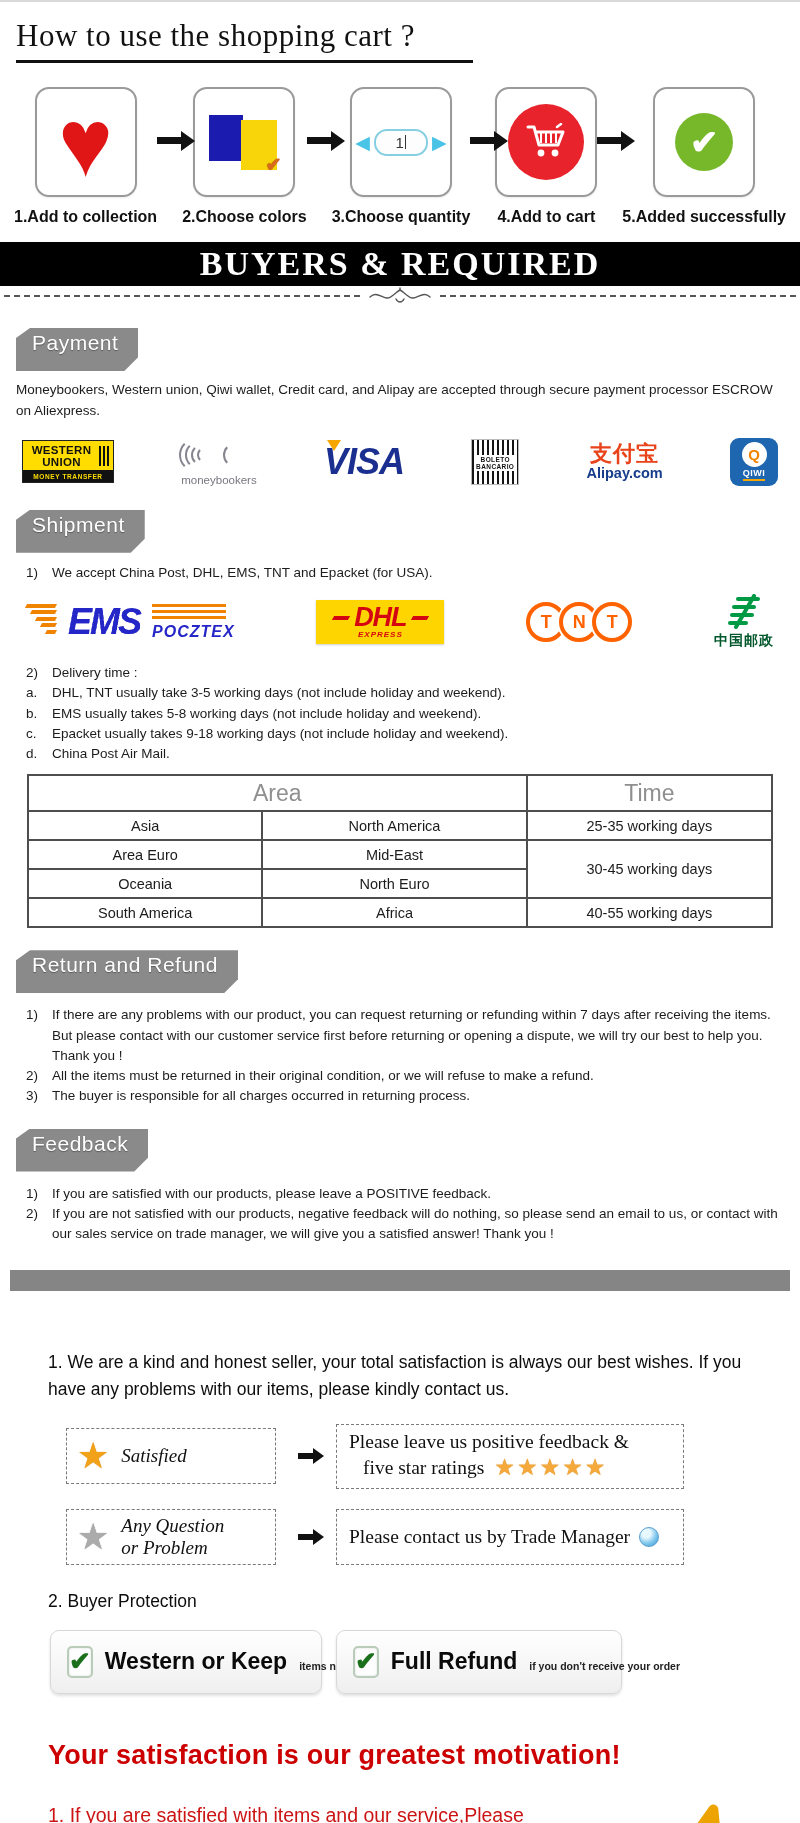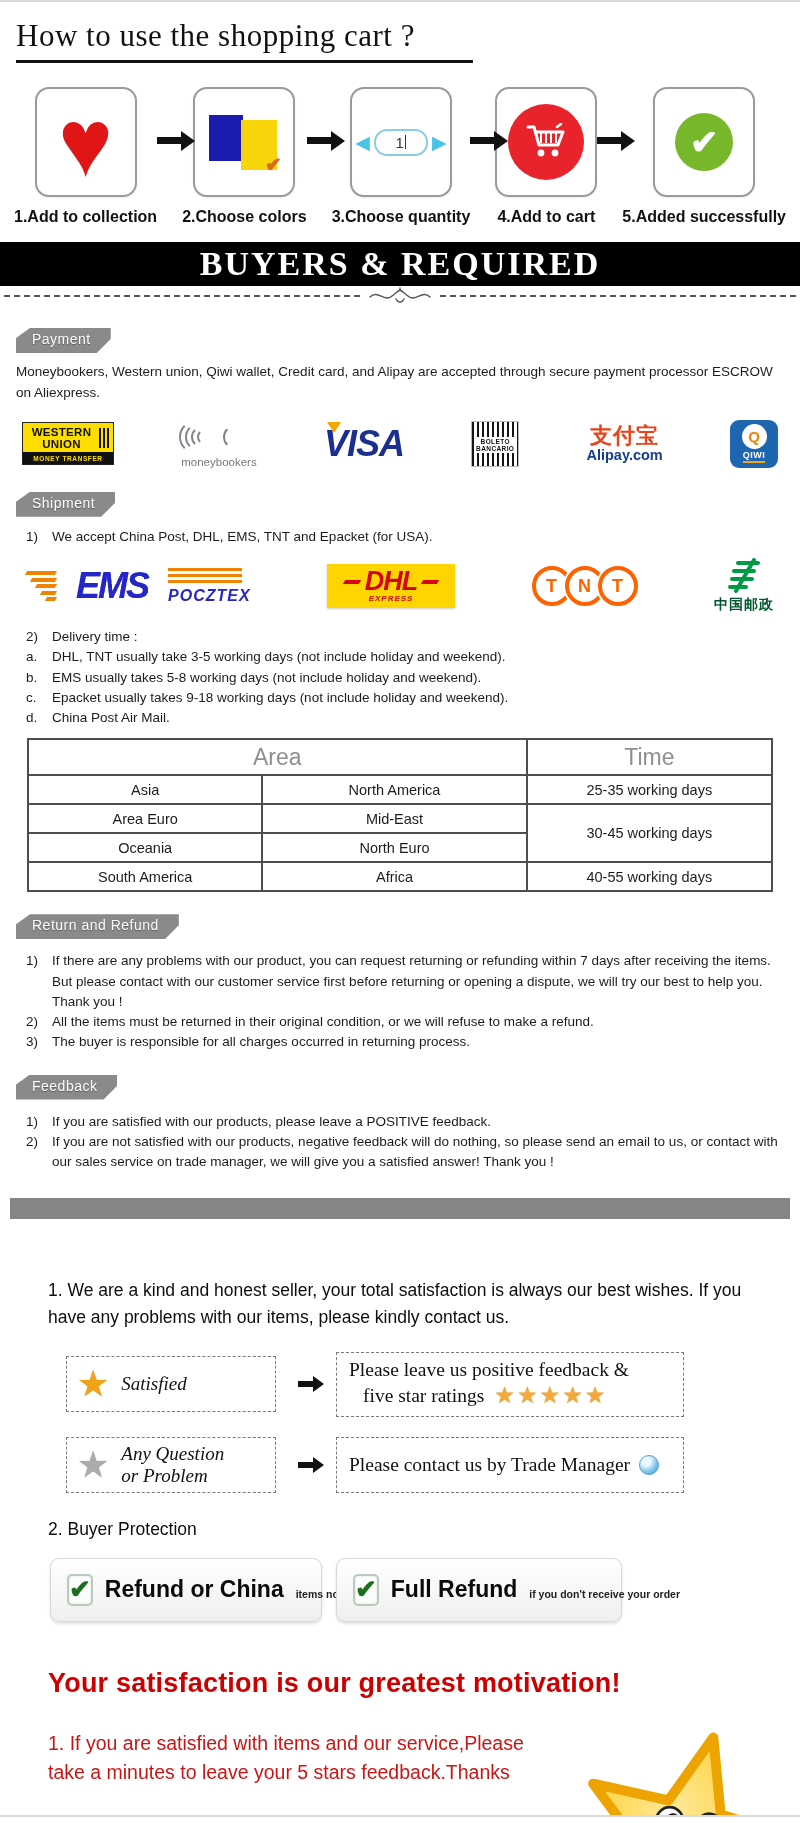--- a/index.html
+++ b/index.html
@@ -31,21 +31,21 @@
   .check-circle { width:58px; height:58px; border-radius:50%; background:#77b82b; display:flex; align-items:center; justify-content:center; color:#fff; font-size:34px; font-weight:bold; }
 
   
   .banner { margin-top:16px; background:#000; height:44px; display:flex; align-items:center; justify-content:center; }
   .banner-text { color:#fff; font-family:"Liberation Serif", serif; font-weight:bold; font-size:34px; letter-spacing:2px; }
   .ornament-row { display:flex; align-items:center; gap:8px; padding:3px 4px; height:20px; }
   .dash-line { flex:1; border-top:2px dashed #555; height:0; }
 
   
   .section { padding:0 16px; }
-  .badge { display:inline-block; background:#8a8a8a; color:#fff; font-size:14px; padding:3px 20px 6px 16px; margin-top:22px;
+  .badge { display:inline-block; background:#8a8a8a; color:#fff; font-size:21px; padding:3px 20px 16px 16px; margin-top:22px;
            clip-path:polygon(14px 0, 100% 0, 100% calc(100% - 14px), calc(100% - 14px) 100%, 0 100%, 0 10px);
            text-shadow:0 1px 1px rgba(0,0,0,.35); letter-spacing:0.5px; }
   .body-text { font-size:13.5px; line-height:1.55; color:#1c1c1c; margin-top:9px; }
   .num-item { display:flex; font-size:13.5px; line-height:1.5; color:#1c1c1c; }
   .num-item .num { width:36px; flex:0 0 36px; padding-left:10px; }
   .num-item .txt { flex:1; padding-right:4px; }
 
   
   .logos-row { display:flex; justify-content:space-between; align-items:center; margin-top:14px; padding:0 6px; height:52px; }
   .wu-logo { width:92px; border:1px solid #222; }
@@ -70,21 +70,21 @@
   .boleto-band b { display:block; font-size:6.5px; letter-spacing:0.4px; color:#111; }
   .alipay-logo { text-align:center; line-height:1.1; }
   .alipay-cn { font-size:22px; font-weight:900; color:#e8431a; letter-spacing:1px; }
   .alipay-en { font-size:14.5px; font-weight:bold; color:#173e8c; }
   .qiwi-logo { width:48px; height:48px; background:#1f66b0; border-radius:9px; display:flex; flex-direction:column; align-items:center; justify-content:center; gap:1px; }
   .qiwi-q { width:25px; height:25px; background:#fff; border-radius:50%; display:flex; align-items:center; justify-content:center; font-size:15px; font-weight:900; color:#f08300; }
   .qiwi-name { color:#fff; font-size:9px; font-weight:900; letter-spacing:0.5px; border-bottom:2px solid #f6a800; padding-bottom:1px; }
 
   
   .ship-logos { display:flex; justify-content:space-between; align-items:center; margin-top:10px; padding:0 10px; height:58px; }
-  .ems-logo { display:flex; align-items:center; gap:20px; }
+  .ems-logo { display:flex; gap:12px; }
   .ems-chevrons { display:flex; flex-direction:column; gap:2.5px; align-items:flex-end; }
   .ems-chevrons i { display:block; height:4px; background:#f08300; transform:skewX(-28deg); }
   .ems-word { font-size:36px; font-weight:900; font-style:italic; color:#2426c8; letter-spacing:-2px; line-height:1;
               background:repeating-linear-gradient(0deg,#2426c8 0 4px,#fff 4px 5.5px); -webkit-background-clip:text; background-clip:text; }
   .ems-right { display:flex; flex-direction:column; gap:2.5px; }
   .ems-right i { display:block; width:74px; height:3.5px; background:#f08300; }
   .ems-pocztex { font-size:16px; font-weight:900; font-style:italic; color:#2426c8; letter-spacing:1px; margin-top:1px; }
   .dhl-logo { width:128px; height:44px; background:#ffd500; display:flex; flex-direction:column; align-items:center; justify-content:center; box-shadow:0 1px 2px rgba(0,0,0,.2); }
   .dhl-row { display:flex; align-items:center; gap:5px; }
   .dhl-row i { display:block; width:16px; height:4px; background:#d40511; transform:skewX(-30deg); }
@@ -430,21 +430,21 @@
           <span>Please contact us by Trade Manager</span>
           <span class="tm-icon"></span>
         </span>
       </div>
     </div>
 
     <div class="bp-title">2. Buyer Protection</div>
     <div class="bp-row">
       <div class="bp-card bp-card-1">
         <span class="bp-check">✔</span>
-        <span class="bp-title-text">Refund or China</span>
+        <span class="bp-title-text">Western or Keep</span>
         <span class="bp-sub">items not as described</span>
       </div>
       <div class="bp-card bp-card-2">
         <span class="bp-check">✔</span>
         <span class="bp-title-text">Full Refund</span>
         <span class="bp-sub">if you don't receive your order</span>
       </div>
     </div>
   </div>
 

